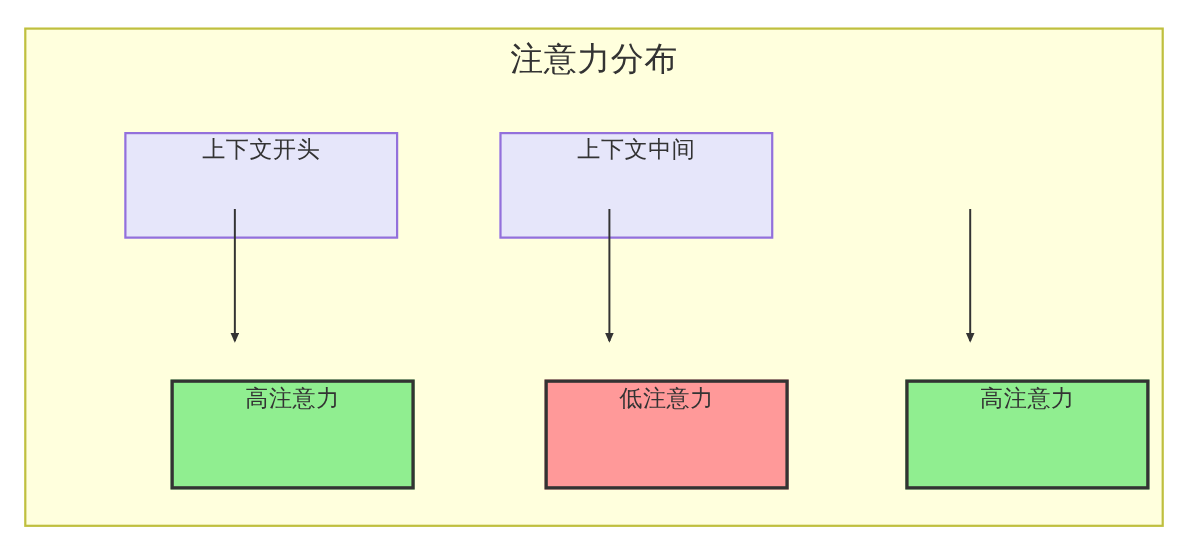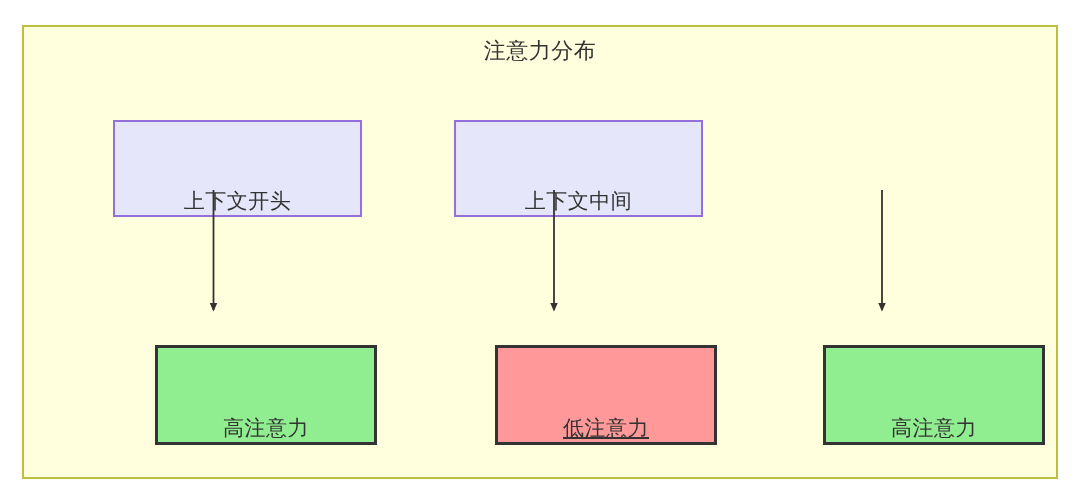--- a/index.html
+++ b/index.html
@@ -32,32 +32,32 @@
     border: 2px solid #bfbf3f;
     box-sizing: border-box;
   }
 
   .subgraph-title {
     position: absolute;
     left: 0;
     top: 13px;
     width: 100%;
     text-align: center;
-    font-size: 22px;
+    font-size: 30px;
     color: #333333;
     line-height: 1;
     letter-spacing: 0.5px;
   }
 
   
   .node {
     position: absolute;
     box-sizing: border-box;
     display: flex;
-    align-items: flex-end;
+    align-items: flex-start;
     justify-content: center;
     font-size: 21px;
     color: #333333;
     letter-spacing: 0.5px;
   }
 
   .node-context {
     background: #e6e6fa;
     border: 2px solid #9370db;
     width: 249px;
@@ -72,21 +72,21 @@
   
   .node-attention {
     width: 222px;
     height: 100px;
     top: 318px;
     border: 3px solid #333333;
     margin-left: 28px;
   }
 
   .node-attn-high-1 { left: 103px; background: #90ee90; }
-  .node-attn-low    { left: 443px; background: #ff9999; text-decoration: underline; }
+  .node-attn-low    { left: 443px; background: #ff9999; }
   .node-attn-high-2 { left: 771px; background: #90ee90; }
 
   
   #arrow-layer {
     position: absolute;
     left: 0;
     top: 0;
     width: 1080px;
     height: 496px;
     pointer-events: none;

